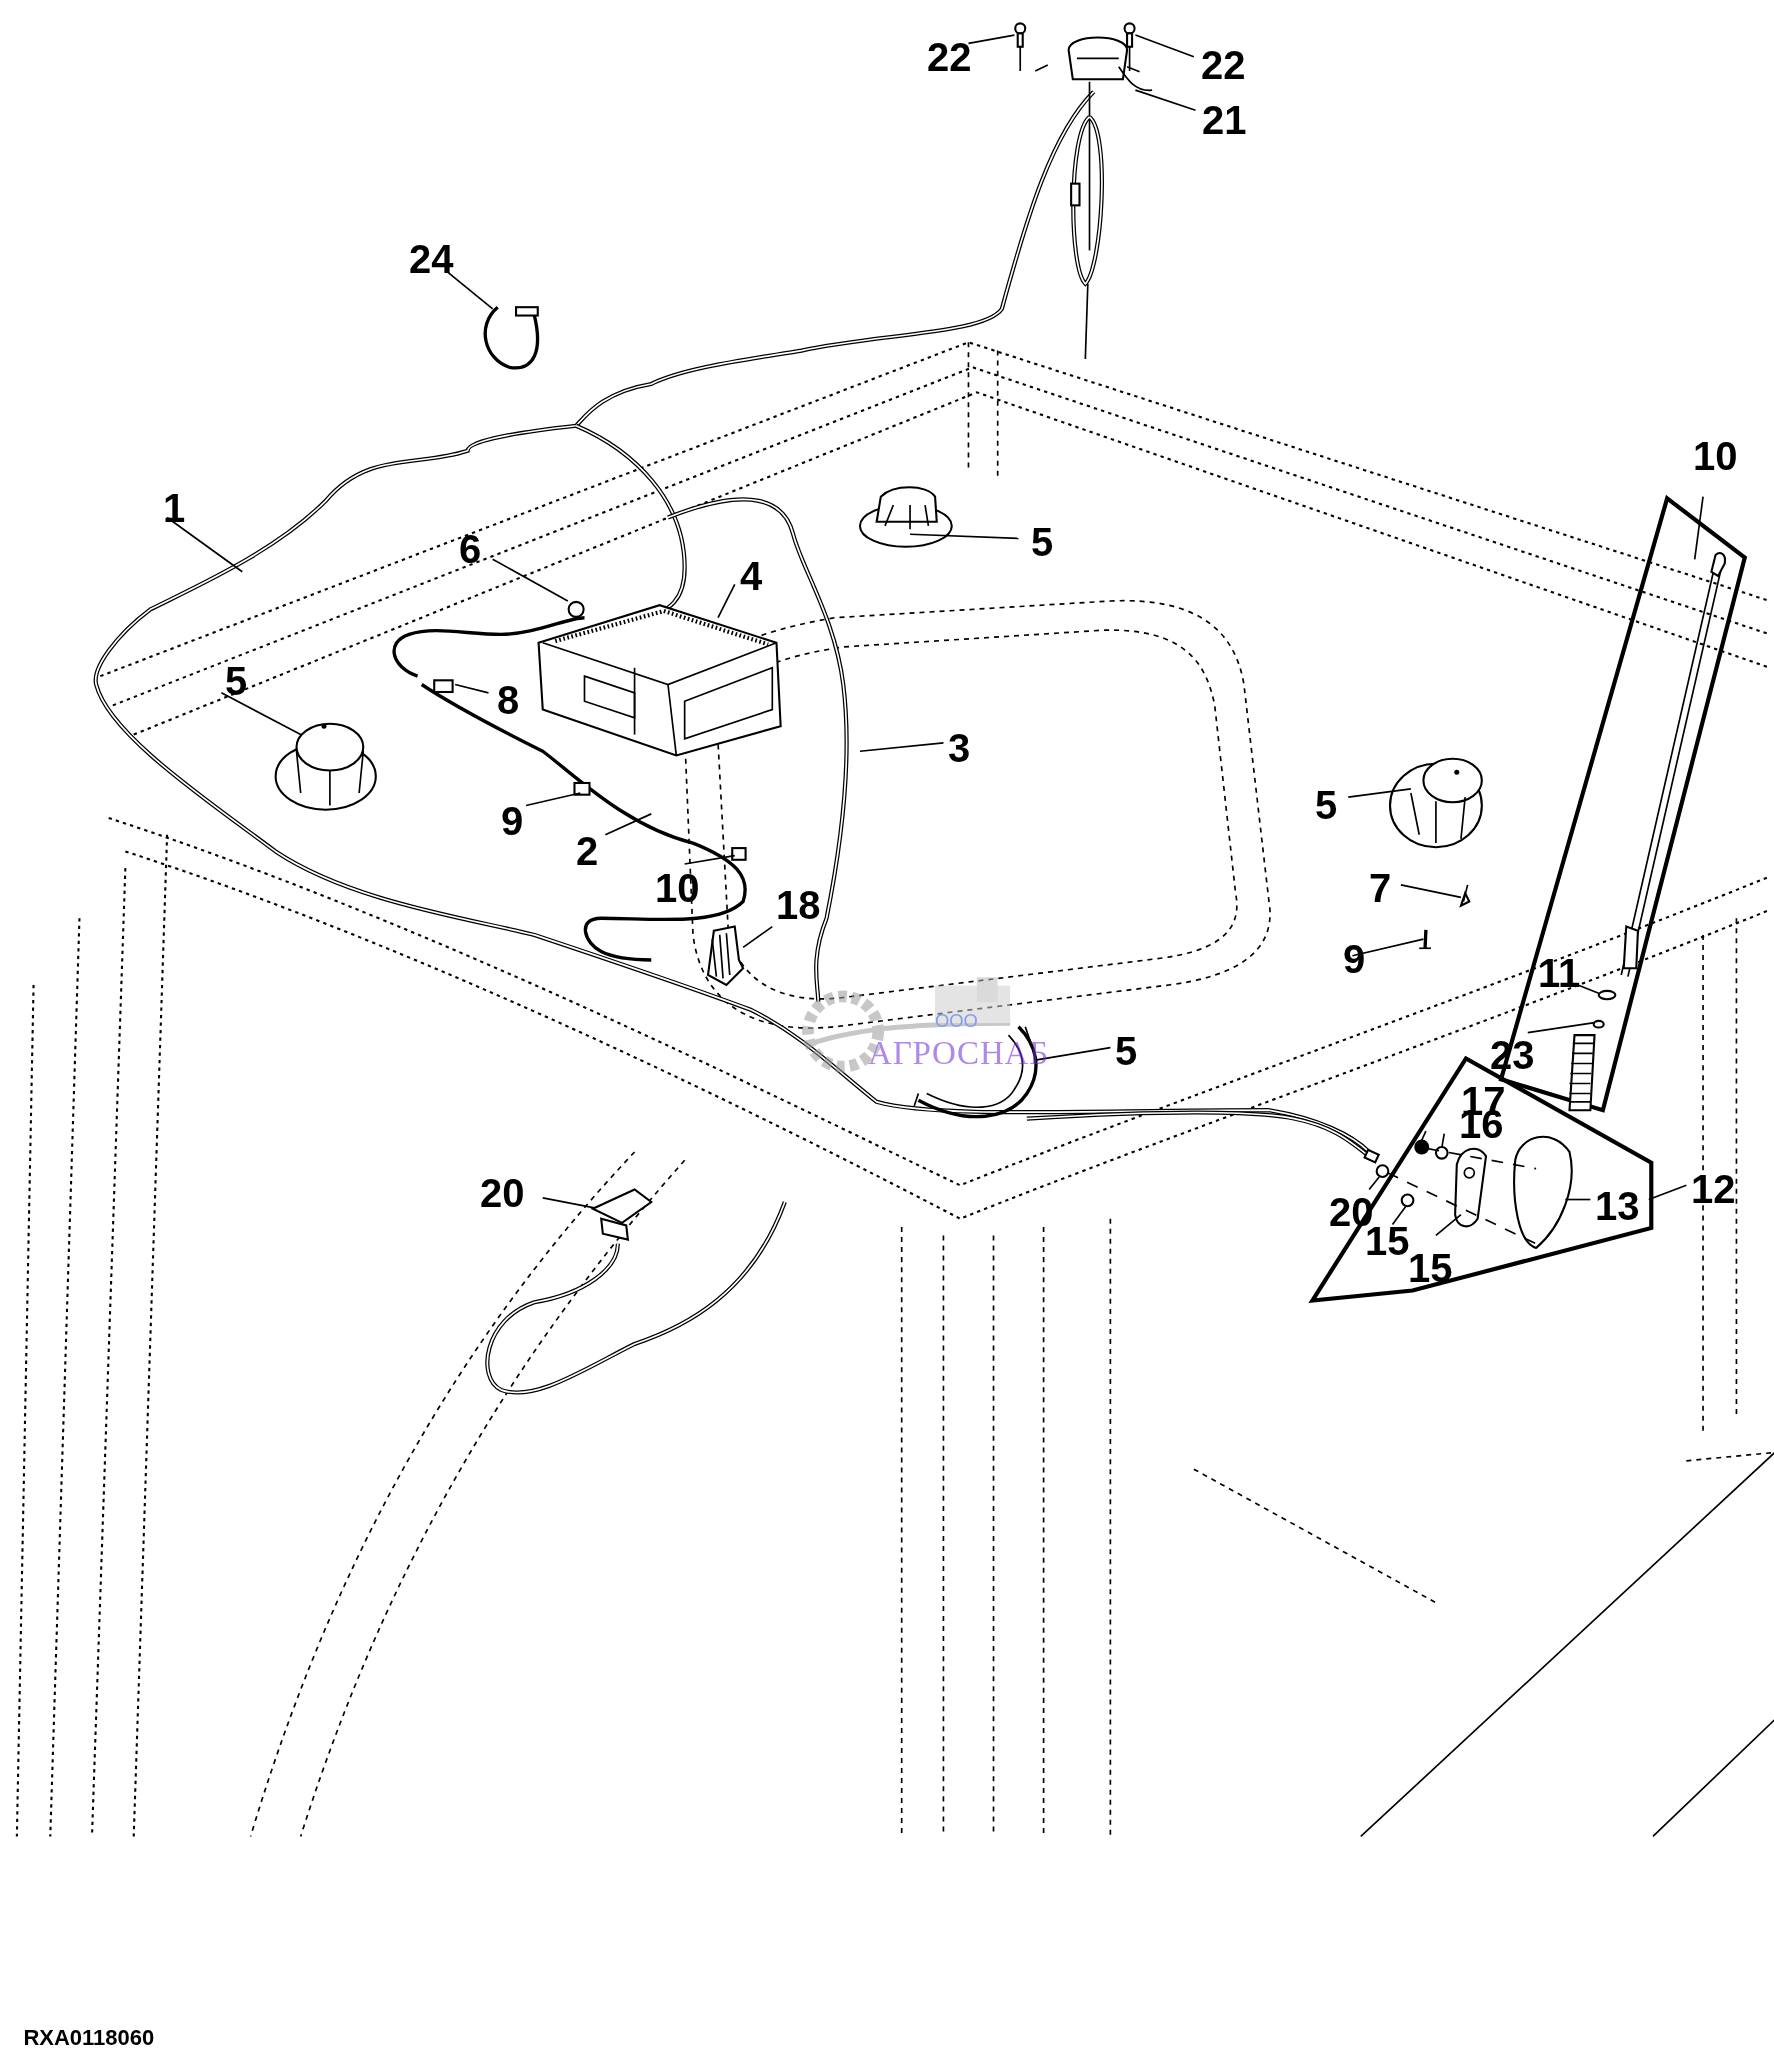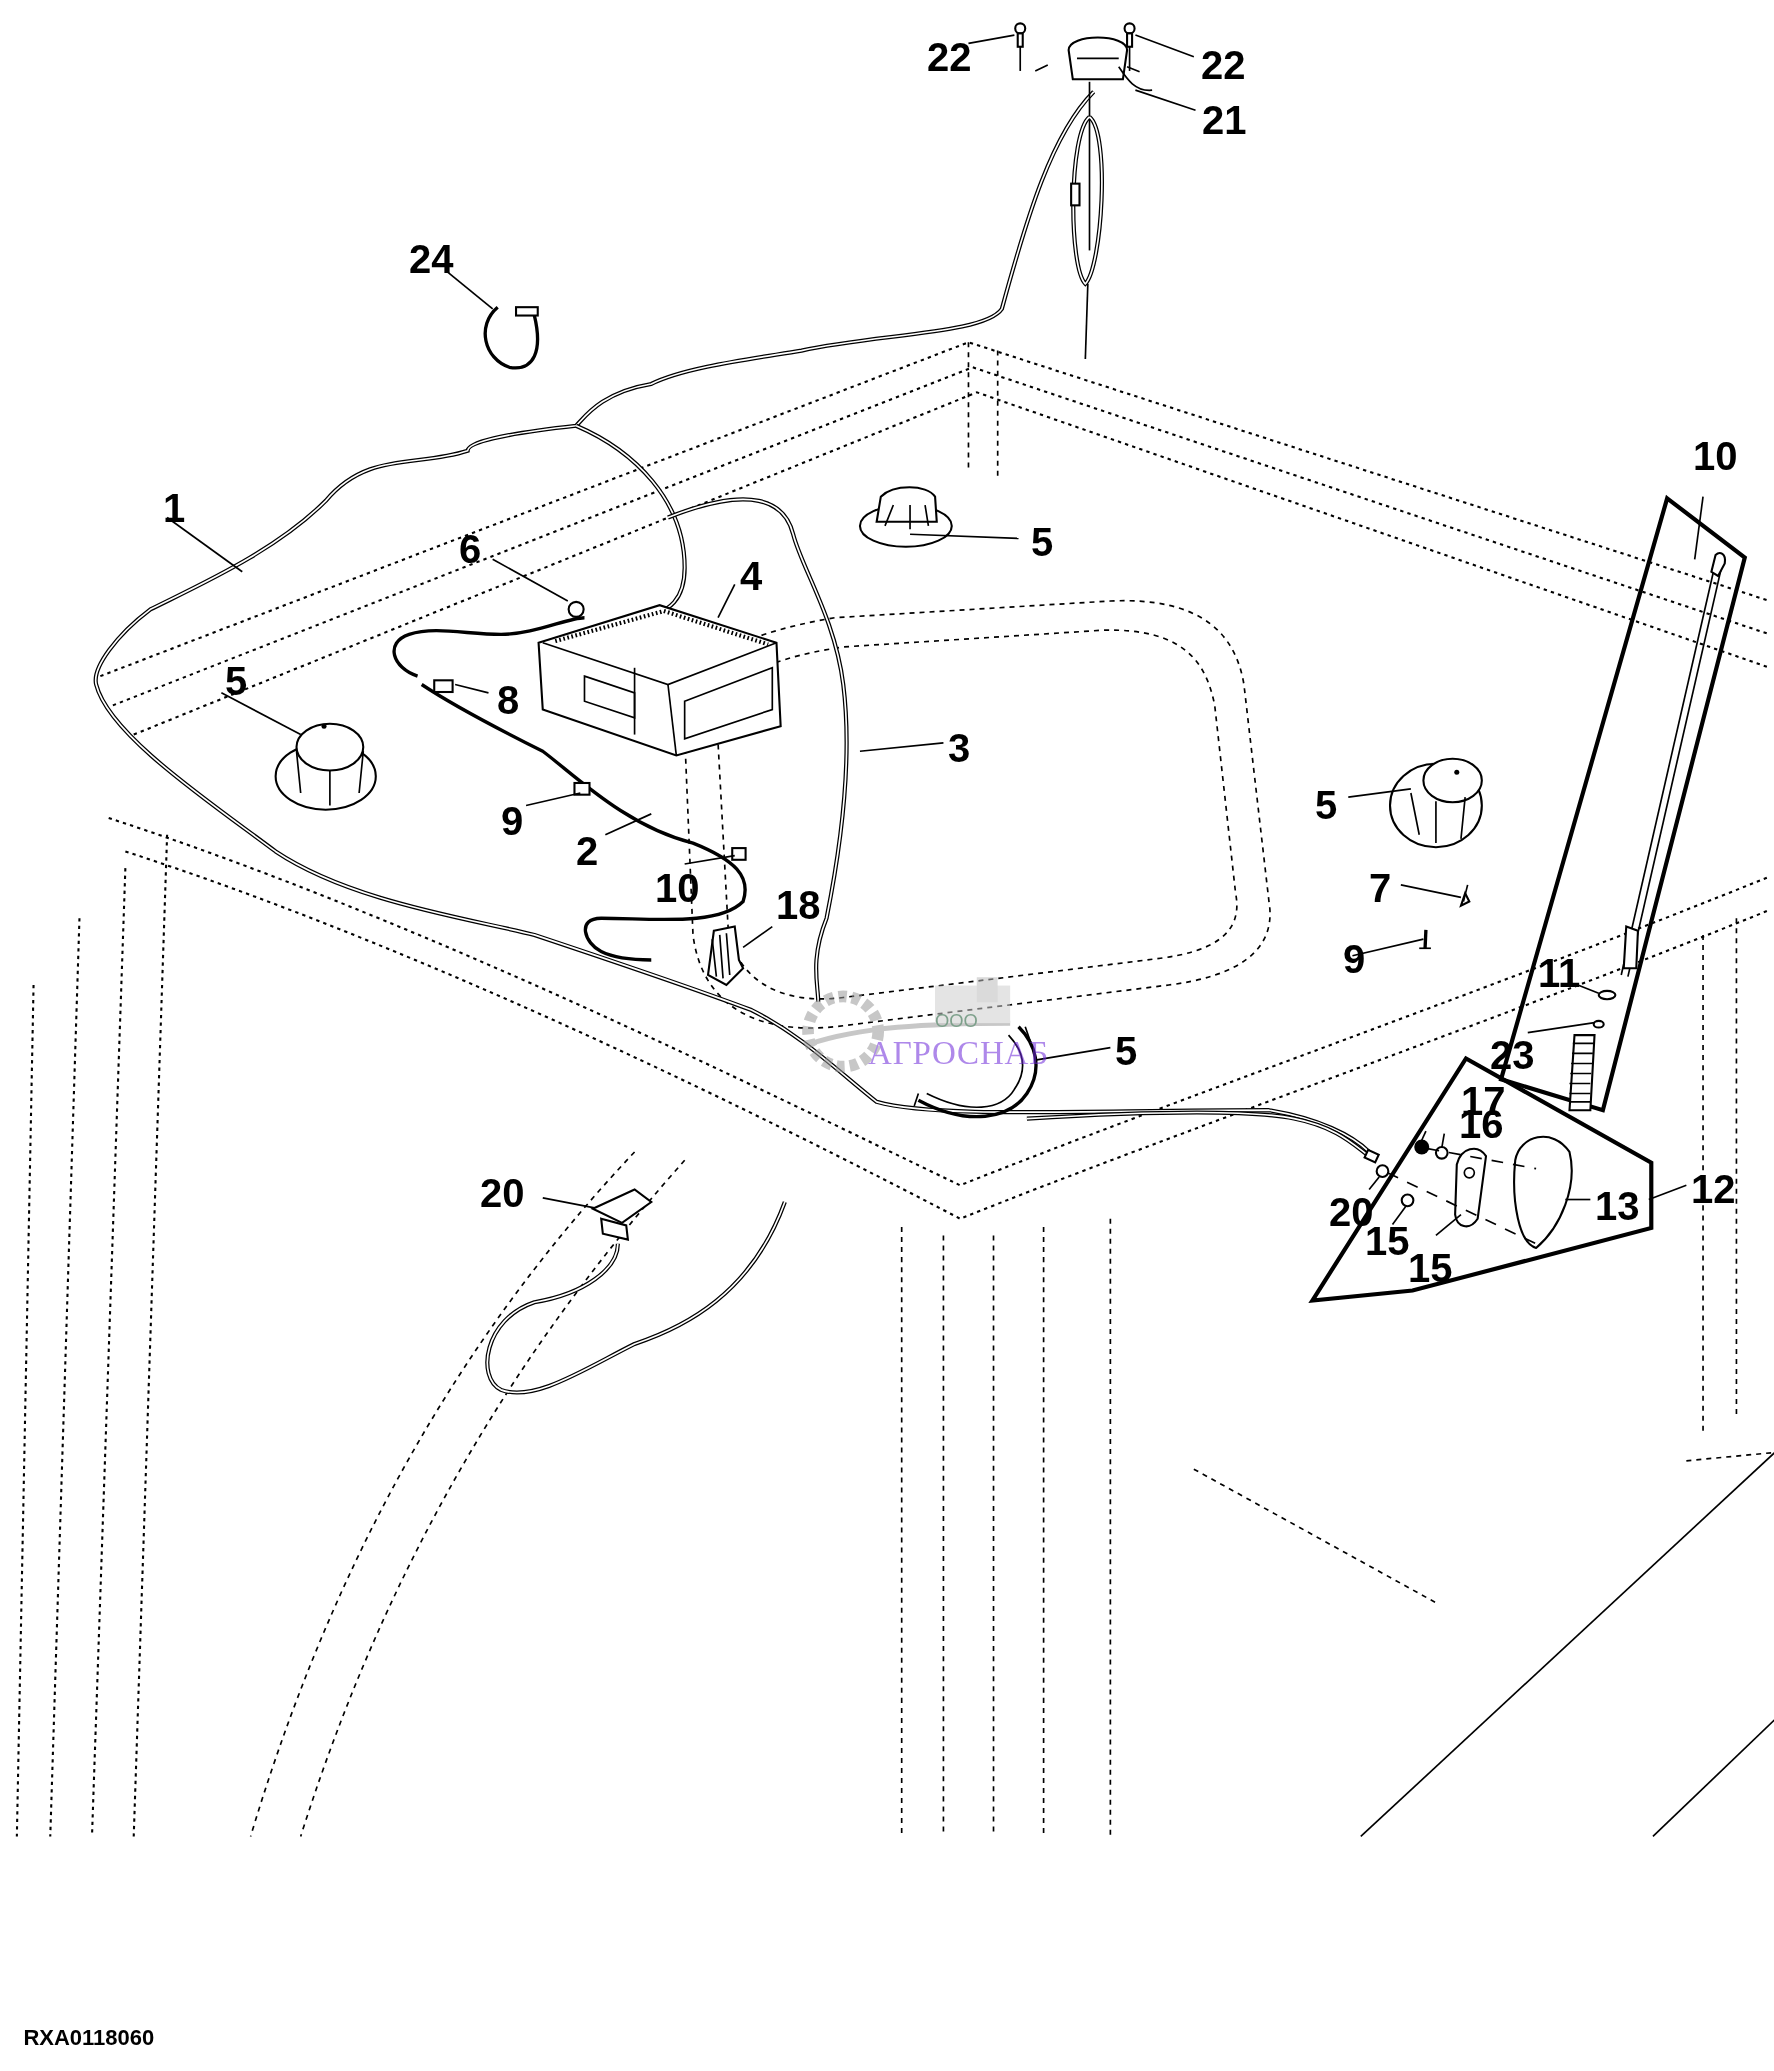--- a/index.html
+++ b/index.html
@@ -6,21 +6,21 @@
   body { width: 1775px; height: 2071px; position: relative; overflow: hidden;
          font-family: "Liberation Sans", sans-serif; }
   #canvas { position: absolute; left: 0; top: 0; width: 1775px; height: 2071px; }
   .callout { position: absolute; font-family: "Liberation Sans", sans-serif; font-weight: bold;
              font-size: 40px; color: #000; line-height: 1; white-space: nowrap; }
   .figure-id { position: absolute; left: 23.4px; top: 2025px; font-weight: bold; font-size: 22px; color:#000;
                font-family: "Liberation Sans", sans-serif; }
   .watermark { position: absolute; left: 793px; top: 977px; width: 284px; height: 109px; opacity: 0.55; }
   .wm-text { position:absolute; left: 75px; top: 58px; font-family: "Liberation Serif", serif; font-size: 33px;
              color:#6d28d9; letter-spacing: 0.8px; }
-  .wm-ooo { position:absolute; left: 142px; top: 33px; font-family: "Liberation Sans", sans-serif; font-size: 18.4px; color:#14532d; }
+  .wm-ooo { position:absolute; left: 142px; top: 33px; font-family: "Liberation Sans", sans-serif; font-size: 18.4px; color:#1d4ed8; }
   .dash { stroke: #000; stroke-width: 2; stroke-dasharray: 6 6; fill: none; }
   .dash2 { stroke: #000; stroke-width: 2.5; stroke-dasharray: 4 5; fill: none; }
   .solid { stroke: #000; stroke-width: 2; fill: none; }
   .thick { stroke: #000; stroke-width: 4; fill: none; }
   .wire { stroke: #000; stroke-width: 5; fill: none; }
   .wire-inner { stroke: #fff; stroke-width: 2; fill: none; }
   .leader { stroke: #000; stroke-width: 2; fill: none; }
   .part { stroke: #000; stroke-width: 2.5; fill: #fff; }
 </style>
 </head>

